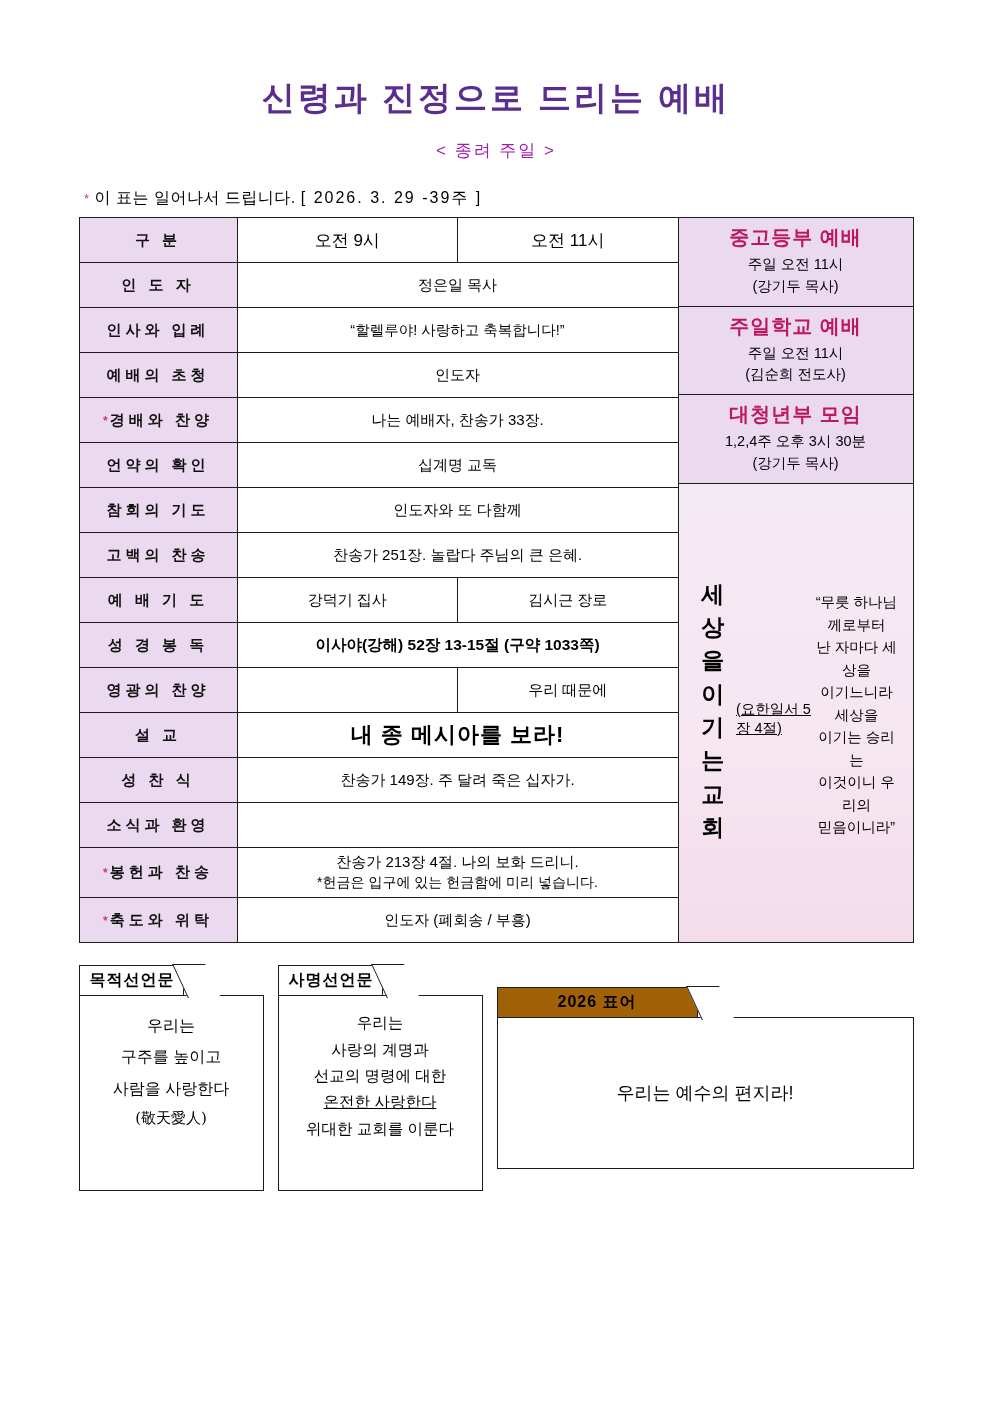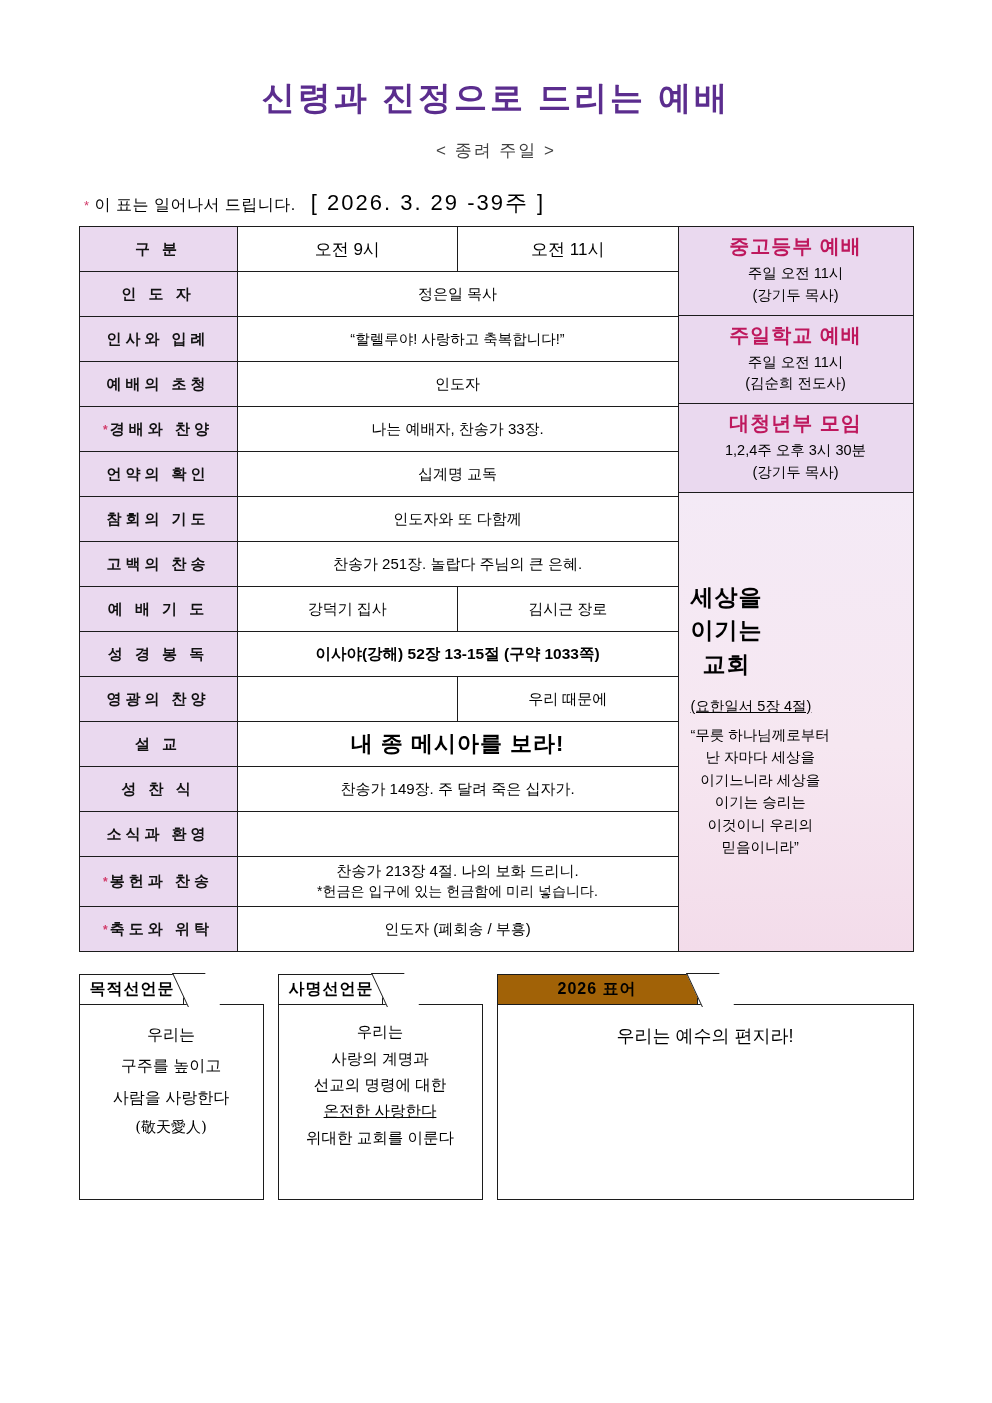--- a/index.html
+++ b/index.html
@@ -24,34 +24,34 @@
     text-align: center;
     font-size: 33px;
     font-weight: bold;
     color: #5b2d8e;
     letter-spacing: 3px;
     margin-top: 76px;
   }
   .sub-title {
     text-align: center;
     font-size: 17px;
-    color: #404040;
+    color: #a21caf;
     letter-spacing: 2px;
     margin-top: 18px;
   }
   .date-line {
     margin: 26px 0 8px 84px;
     font-size: 16px;
     letter-spacing: 0.5px;
   }
   .date-line .star { color: #d23b6a; font-size: 13px; }
   .date-line .bracket {
-    font-size: 22px;
+    font-size: 16px;
     letter-spacing: 2px;
-    margin-left: 10px;
+    margin-left: 0;
   }
 
   
   .order-wrap {
     margin: 0 auto;
     width: 835px;
     display: flex;
     align-items: stretch;
   }
   table.order {
@@ -115,23 +115,22 @@
     letter-spacing: 1px;
     color: #be185d;
     margin-bottom: 3px;
   }
   .rc-line { font-size: 14.5px; line-height: 1.5; }
   .rc-verse {
     flex: 1;
     border-bottom: none;
     background: linear-gradient(180deg,#f4eaf6 0%, #f6e7f1 55%, #f3dcea 100%);
     display: flex;
-    flex-direction: column;
     justify-content: center;
-    align-items: flex-start;
+    align-items: center;
     padding: 10px 12px 14px;
   }
   .rc-verse .vt {
     font-size: 23px;
     font-weight: bold;
     line-height: 1.45;
     letter-spacing: 1px;
     text-align: center;
   }
   .rc-verse .vref {
@@ -187,23 +186,23 @@
     padding: 14px 10px;
     font-size: 16px;
     line-height: 1.95;
   }
   .bbox.purpose { width: 185px; }
   .bbox.purpose .body { height: 196px; }
   .bbox.mission { width: 205px; }
   .bbox.mission .body { height: 196px; font-size: 15.5px; line-height: 1.7; }
   .bbox.slogan { width: 417px; }
   .bbox.slogan .body {
-    height: 196px;
-    display: flex;
-    flex-direction: row;
+    height: 152px;
+    display: flex;
+    flex-direction: column;
     justify-content: center;
     gap: 28px;
     font-size: 18px;
   }
   .bbox.slogan .tab { padding-left: 60px; padding-right: 60px; }
   .u { text-decoration: underline; }
   .hanja { font-family: "DejaVu Serif", serif; font-size: 15px; }
 </style>
 </head>
 <body>

